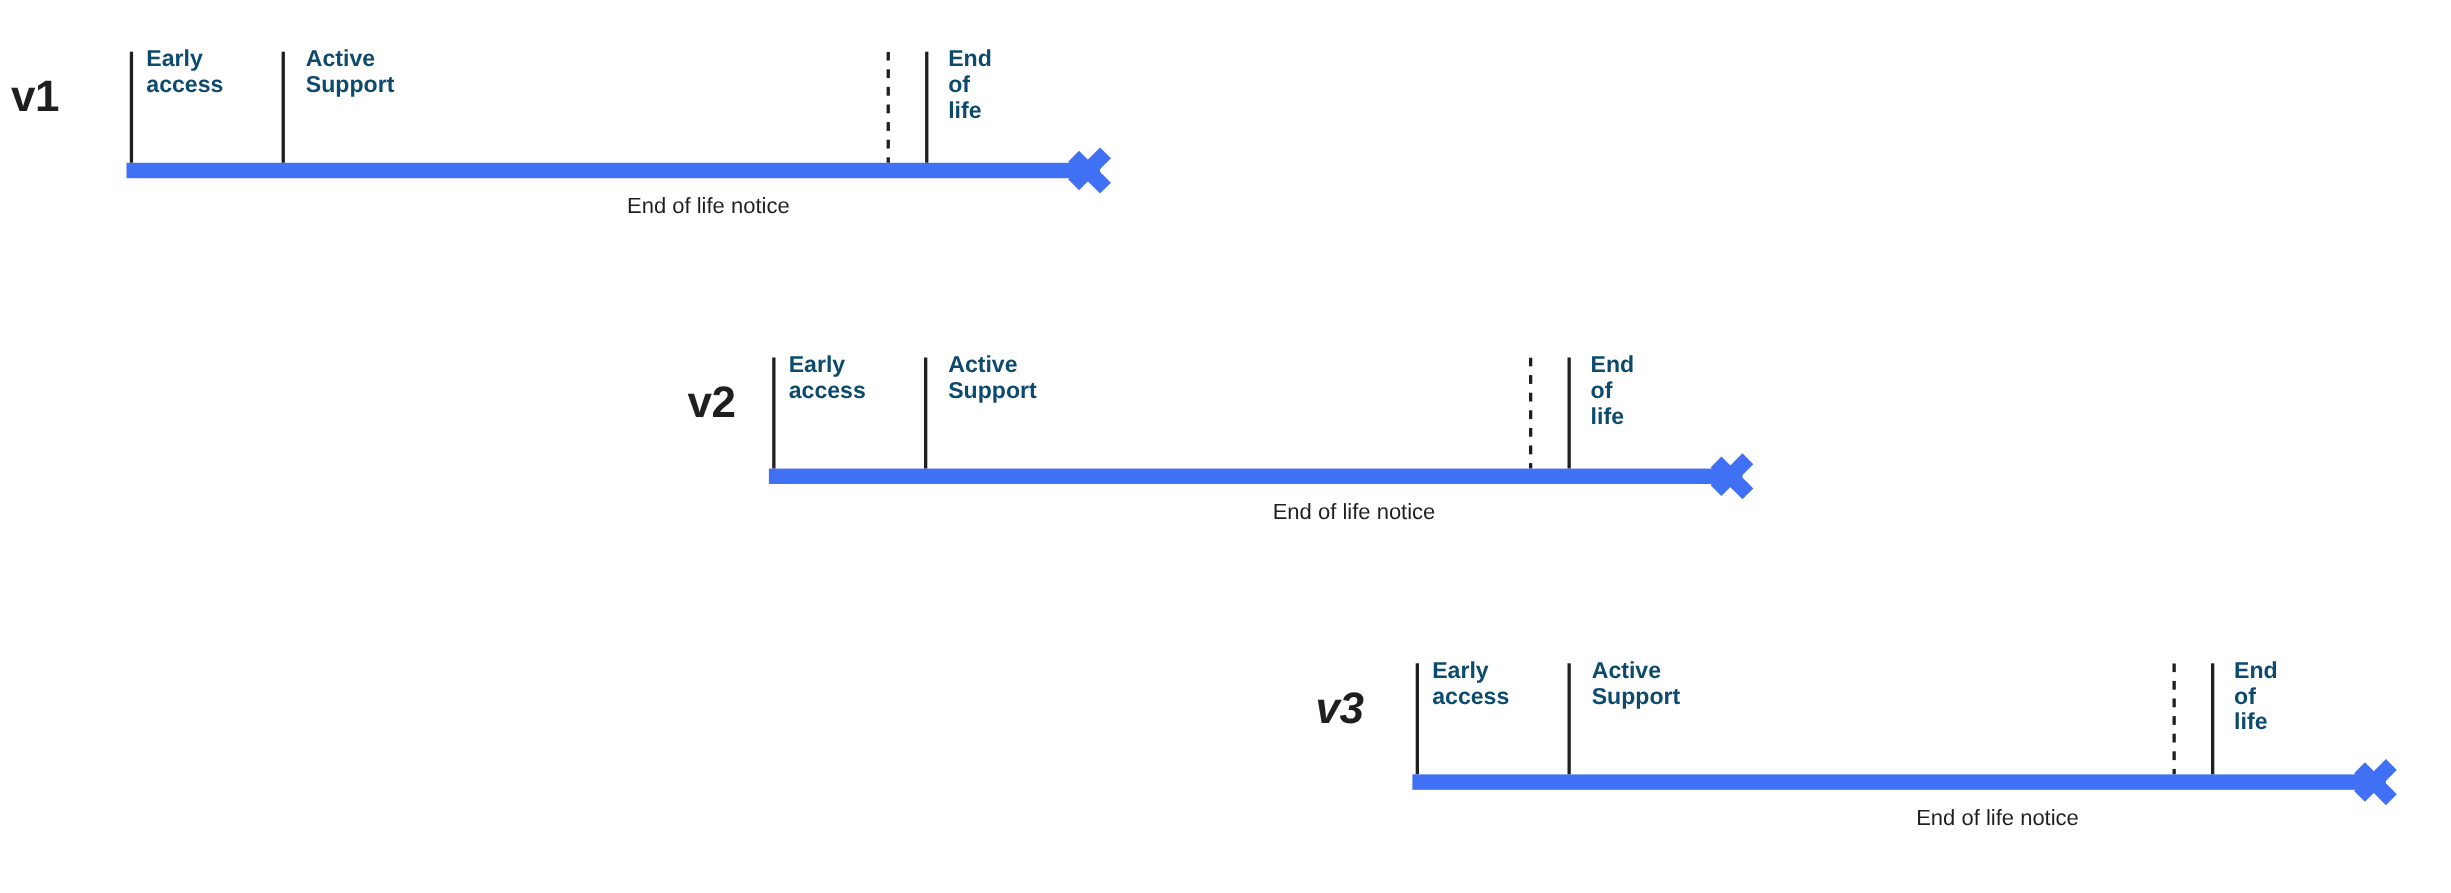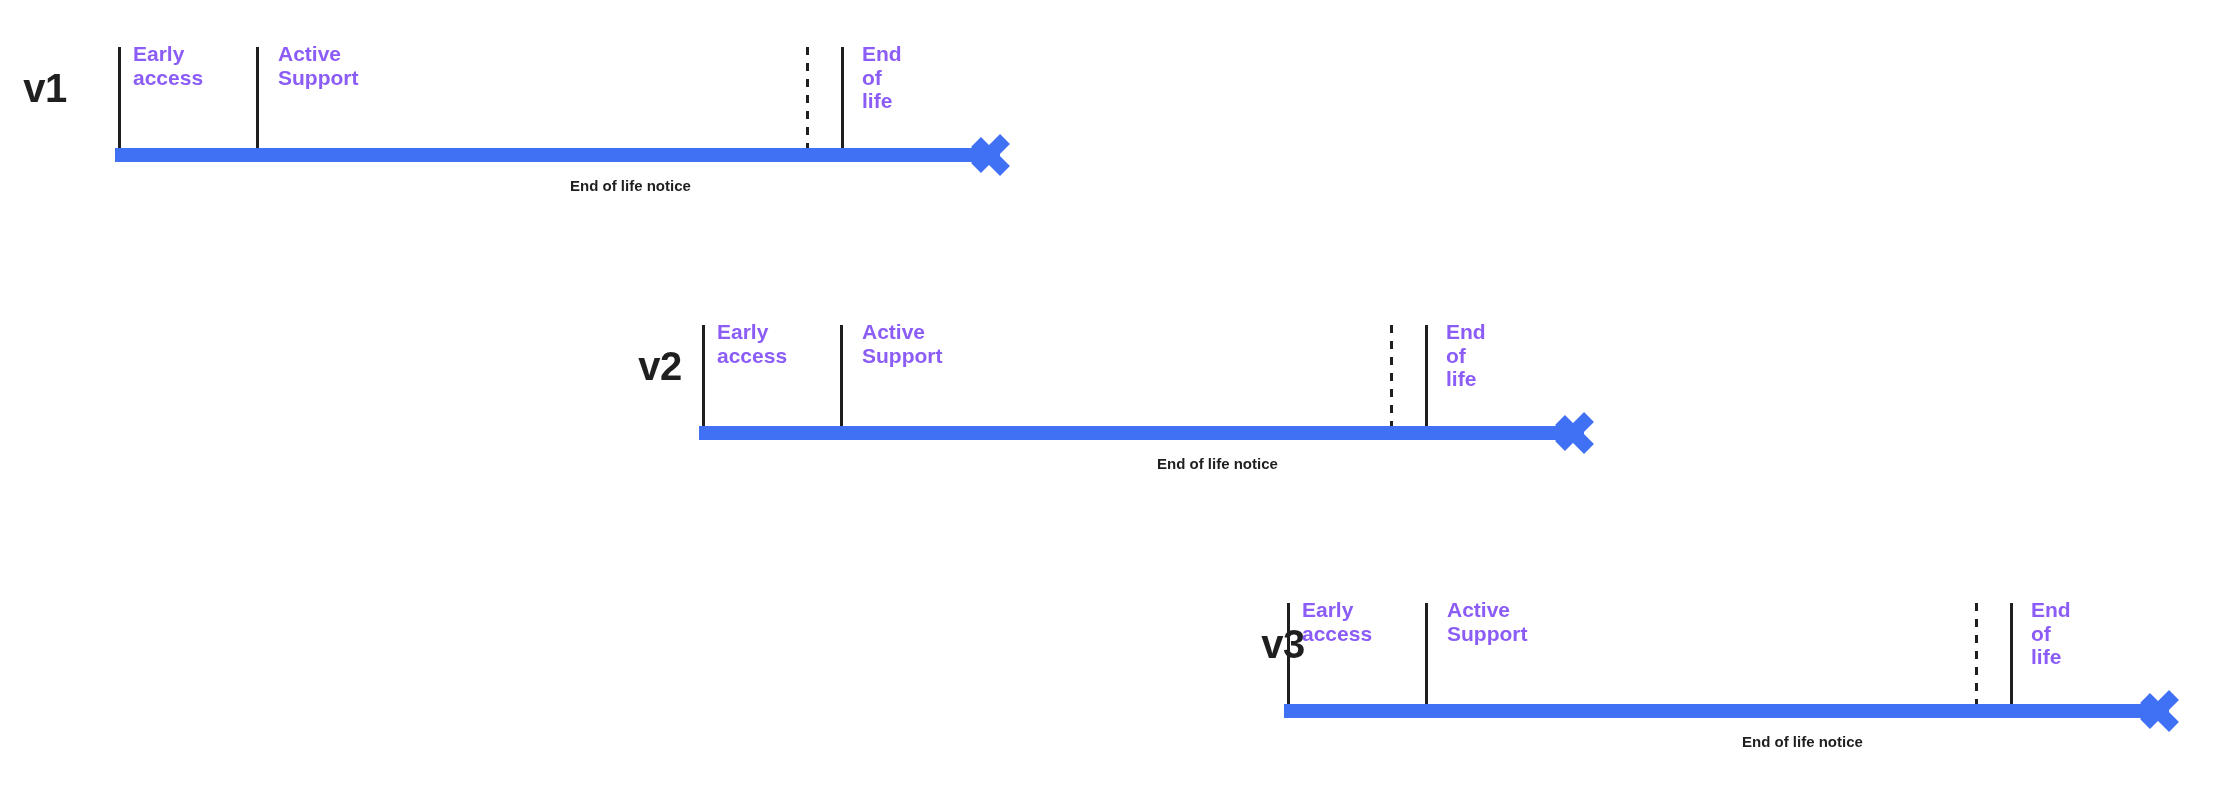--- a/index.html
+++ b/index.html
@@ -32,21 +32,21 @@
 
   
   .version-label {
     position: absolute;
     font-size: 40px;
     font-weight: 700;
     color: #1f1f1f;
     letter-spacing: -0.5px;
     line-height: 1;
     white-space: nowrap;
-    text-align: center;
+    text-align: left;
   }
 
   
   .divider {
     position: absolute;
     width: 3px;
     background: #1f1f1f;
   }
 
   
@@ -62,30 +62,30 @@
     );
     background-size: 3px 16px;
     background-repeat: repeat-y;
   }
 
   
   .phase-label {
     position: absolute;
     font-size: 21px;
     font-weight: 700;
-    color: #8b5cf6;
+    color: #0c4a6e;
     line-height: 1.13;
     white-space: pre-line;
   }
 
   
   .notice-label {
     position: absolute;
-    font-size: 15px;
-    font-weight: 700;
+    font-size: 20px;
+    font-weight: 400;
     color: #1f1f1f;
     line-height: 1;
     white-space: nowrap;
   }
 
   
   .bar {
     position: absolute;
     height: 14px;
   }
@@ -175,21 +175,21 @@
     <div class="arrow-head" style="left:1551px; top:405px;">
       <span class="ah-up" style="background:#4070F4;"></span>
       <span class="ah-dn" style="background:#4070F4;"></span>
     </div>
 
     <div class="notice-label" style="left:1157px; top:456px;">End of life notice</div>
   </div>
 
   <div class="tl-row">
 
-    <div class="version-label" style="left:1248px; top:624px; width:70px;">v3</div>
+    <div class="version-label" style="left:1196px; top:624px; width:70px;font-style:italic;">v3</div>
 
     <div class="divider" style="left:1287px; top:603px; height:101px;"></div>
 
     <div class="phase-label" style="left:1302px; top:598px; width:110px;">Early
 access</div>
 
     <div class="divider" style="left:1425px; top:603px; height:101px;"></div>
 
     <div class="phase-label" style="left:1447px; top:598px;">Active Support</div>
 

